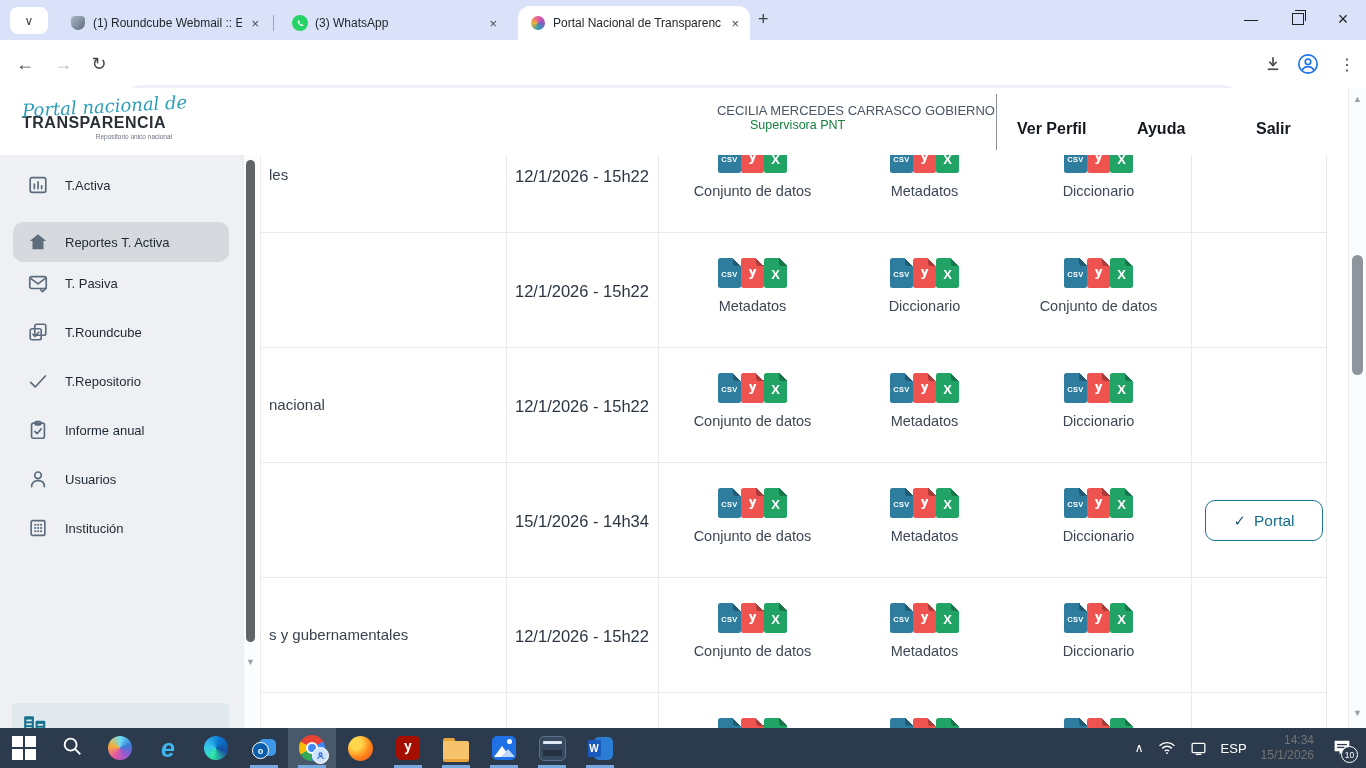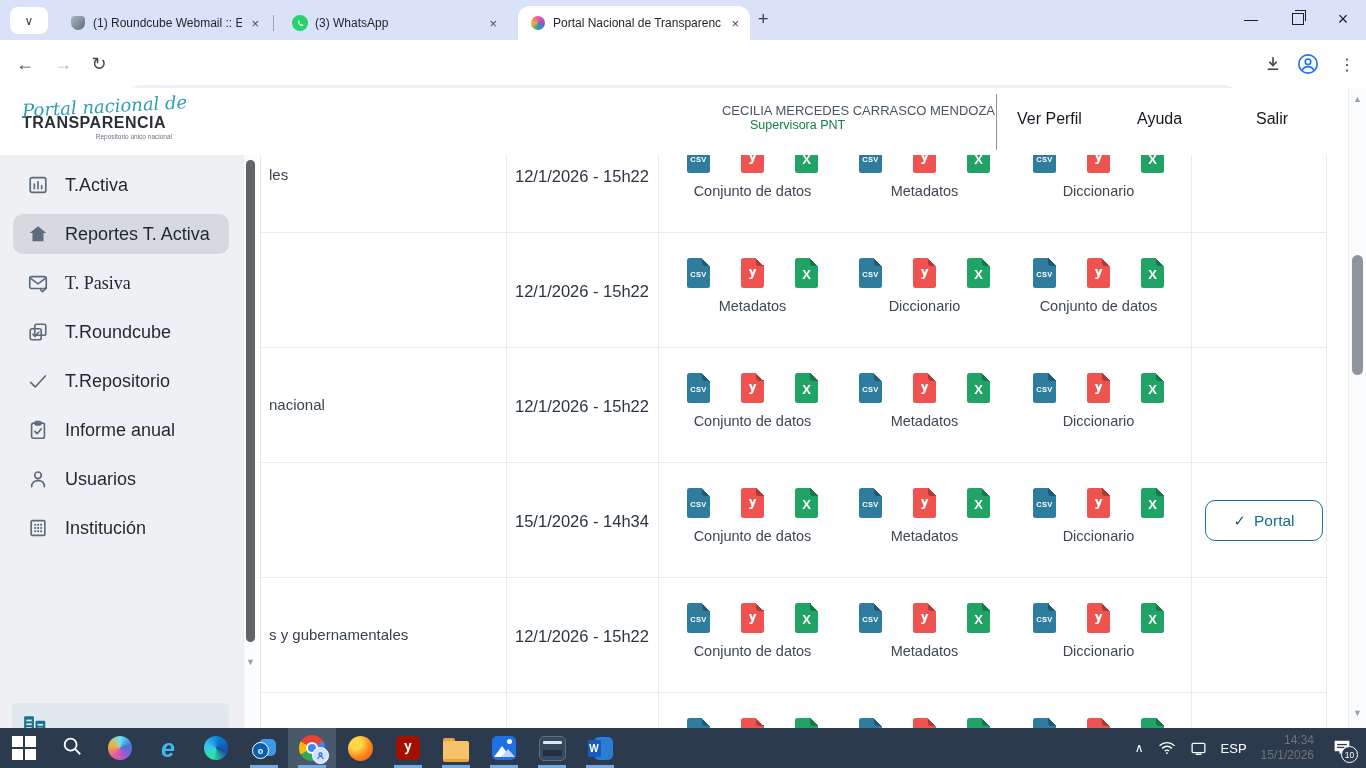--- a/index.html
+++ b/index.html
@@ -29,43 +29,43 @@
 
   
   #siteheader{position:absolute;left:0;top:88px;width:1366px;height:67px;background:#fff;border-bottom:1px solid #e4e6ea;}
   #logo{position:absolute;left:22px;top:8px;width:150px;}
   #logo-line1{font-family:"DejaVu Serif",serif;font-style:italic;font-size:18px;color:#2d9db6;transform:rotate(-3deg);white-space:nowrap;}
   #logo-line2{font-size:16px;font-weight:800;letter-spacing:.5px;color:#2b2f36;margin-top:-3px;}
   #logo-line3{font-size:6.5px;color:#6b7280;text-align:right;margin-top:1px;}
   #user-name{position:absolute;right:371px;top:15px;font-size:13px;color:#4a5563;white-space:nowrap;}
   #user-role{position:absolute;left:750px;top:30px;font-size:12.5px;color:#15803d;}
   #user-divider{position:absolute;left:996px;top:6px;width:1px;height:56px;background:#8d939c;}
-  .hnav{position:absolute;top:22px;font-size:16px;color:#14191f;font-weight:400;}
+  .hnav{position:absolute;top:32px;font-size:16px;color:#14191f;font-weight:700;}
 
   
   #sidebar{position:absolute;left:0;top:155px;width:243px;height:573px;background:#eef0f3;}
   .sb-item{position:absolute;left:13px;width:216px;height:40px;display:flex;align-items:center;border-radius:10px;}
   .sb-item.active{background:#d6d9de;}
   .sb-ic{width:22px;height:22px;margin:0 16px 0 14px;flex:0 0 auto;}
-  .sb-label{font-size:18px;color:#1e2833;}
+  .sb-label{font-size:13px;color:#1e2833;}
   #sb-org{position:absolute;left:12px;top:548px;width:217px;background:#e2e9ee;border-radius:4px;padding:10px 0 10px 10px;box-sizing:border-box;}
   #sb-org .org-lines{margin-top:8px;font-size:13.5px;font-weight:bold;color:#17728f;line-height:20px;}
   #sb-scroll{position:absolute;left:243px;top:155px;width:14px;height:573px;background:#fbfcfd;border-left:1px solid #ececee;}
   #sb-thumb{position:absolute;left:2px;top:5px;width:9px;height:482px;background:#606468;border-radius:5px;}
   #sb-down{position:absolute;left:2px;top:502px;color:#9aa0a6;font-size:9px;}
 
   
   #content{position:absolute;left:257px;top:155px;width:1091px;height:573px;background:#fff;overflow:hidden;}
   #tablewrap{position:absolute;left:3px;top:0;width:1065px;height:573px;overflow:hidden;border-left:1px solid #e8eaee;border-right:1px solid #e8eaee;}
   .colline{position:absolute;top:0;bottom:0;width:1px;background:#e8eaee;}
   .trow{position:absolute;left:0;width:1065px;height:115px;border-bottom:1px solid #e8eaee;box-sizing:border-box;}
   .row-name{position:absolute;left:8px;top:48px;font-size:15px;color:#39424e;white-space:nowrap;}
   .row-date{position:absolute;left:245px;top:49px;width:152px;text-align:center;font-size:16.5px;color:#2b3542;white-space:nowrap;}
   .fgroup{position:absolute;top:25px;width:131px;}
-  .fgroup .icons{display:flex;justify-content:space-between;}
+  .fgroup .icons{display:flex;justify-content:center;}
   .fgroup .glabel{margin-top:10px;text-align:center;font-size:14.5px;color:#3e4854;white-space:nowrap;}
   .ficon{position:relative;width:23px;height:30px;border-radius:2.5px;}
   .ficon::before{content:"";position:absolute;top:0;right:0;width:8px;height:8px;
     background:linear-gradient(225deg,#ffffff 0 50%,rgba(0,0,0,.28) 50% 100%);border-radius:0 0 0 3px;}
   .fglyph{position:absolute;left:0;top:3px;width:100%;height:26px;display:flex;align-items:center;justify-content:center;color:#fff;font-weight:bold;}
   .fglyph.csv{font-size:7.5px;letter-spacing:.3px;}
   .fglyph.pdf{font-size:13px;transform:scaleY(-1);font-family:"DejaVu Sans",sans-serif;}
   .fglyph.xls{font-size:13px;}
   .approve-btn{position:absolute;left:944px;top:37px;width:118px;height:41px;box-sizing:border-box;border:1.5px solid #1c7391;
     border-radius:10px;background:#fff;display:flex;align-items:center;justify-content:center;gap:8px;
@@ -181,48 +181,48 @@
     </div>
     <div class="tb-ic" style="left:1332px;font-size:16px;">⋮</div>
   </div>
 
   <div id="siteheader">
     <div id="logo">
       <div id="logo-line1">Portal nacional de</div>
       <div id="logo-line2">TRANSPARENCIA</div>
       <div id="logo-line3">Repositorio único nacional</div>
     </div>
-    <div id="user-name">CECILIA MERCEDES CARRASCO MENDOZA</div>
+    <div id="user-name">CECILIA MERCEDES CARRASCO GOBIERNO</div>
     <div id="user-role">Supervisora PNT</div>
     <div id="user-divider"></div>
     <div class="hnav" style="left:1017px;">Ver Perfil</div>
     <div class="hnav" style="left:1137px;">Ayuda</div>
     <div class="hnav" style="left:1256px;">Salir</div>
   </div>
 
   <div id="sidebar">
     <div id="sidebar-items">
         <div class="sb-item" style="top: 10px;">
           <span class="sb-ic"><svg width="22" height="22" viewBox="0 0 24 24">
               <g fill="none" stroke="#5b6b7c" stroke-width="1.8" stroke-linecap="round" stroke-linejoin="round">
                 <rect x="3.5" y="4" width="17" height="16" rx="2"></rect>
                 <line x1="8" y1="16" x2="8" y2="11"></line>
                 <line x1="12" y1="16" x2="12" y2="8.5"></line>
                 <line x1="16" y1="16" x2="16" y2="13"></line>
               </g>
             </svg></span>
           <span class="sb-label">T.Activa</span>
         </div>
-        <div class="sb-item active" style="top: 59px;">
+        <div class="sb-item active" style="top: 67px;">
           <span class="sb-ic"><svg width="22" height="22" viewBox="0 0 24 24">
               <path d="M12 3.5 L21 11 H18 V20 H6 V11 H3 Z" fill="#5e6d7c"></path>
             </svg></span>
           <span class="sb-label">Reportes T. Activa</span>
         </div>
-        <div class="sb-item" style="top: 108px; font-family: Liberation Serif, serif;">
+        <div class="sb-item" style="top: 108px;">
           <span class="sb-ic"><svg width="22" height="22" viewBox="0 0 24 24">
               <g fill="none" stroke="#5b6b7c" stroke-width="1.8" stroke-linecap="round" stroke-linejoin="round">
                 <rect x="3" y="5" width="18" height="13" rx="2"></rect>
                 <polyline points="4,7 12,13 20,7"></polyline>
                 <polyline points="15,19.5 17,21.5 21,17.5"></polyline>
               </g>
             </svg></span>
           <span class="sb-label">T. Pasiva</span>
         </div>
         <div class="sb-item" style="top: 157px;">

